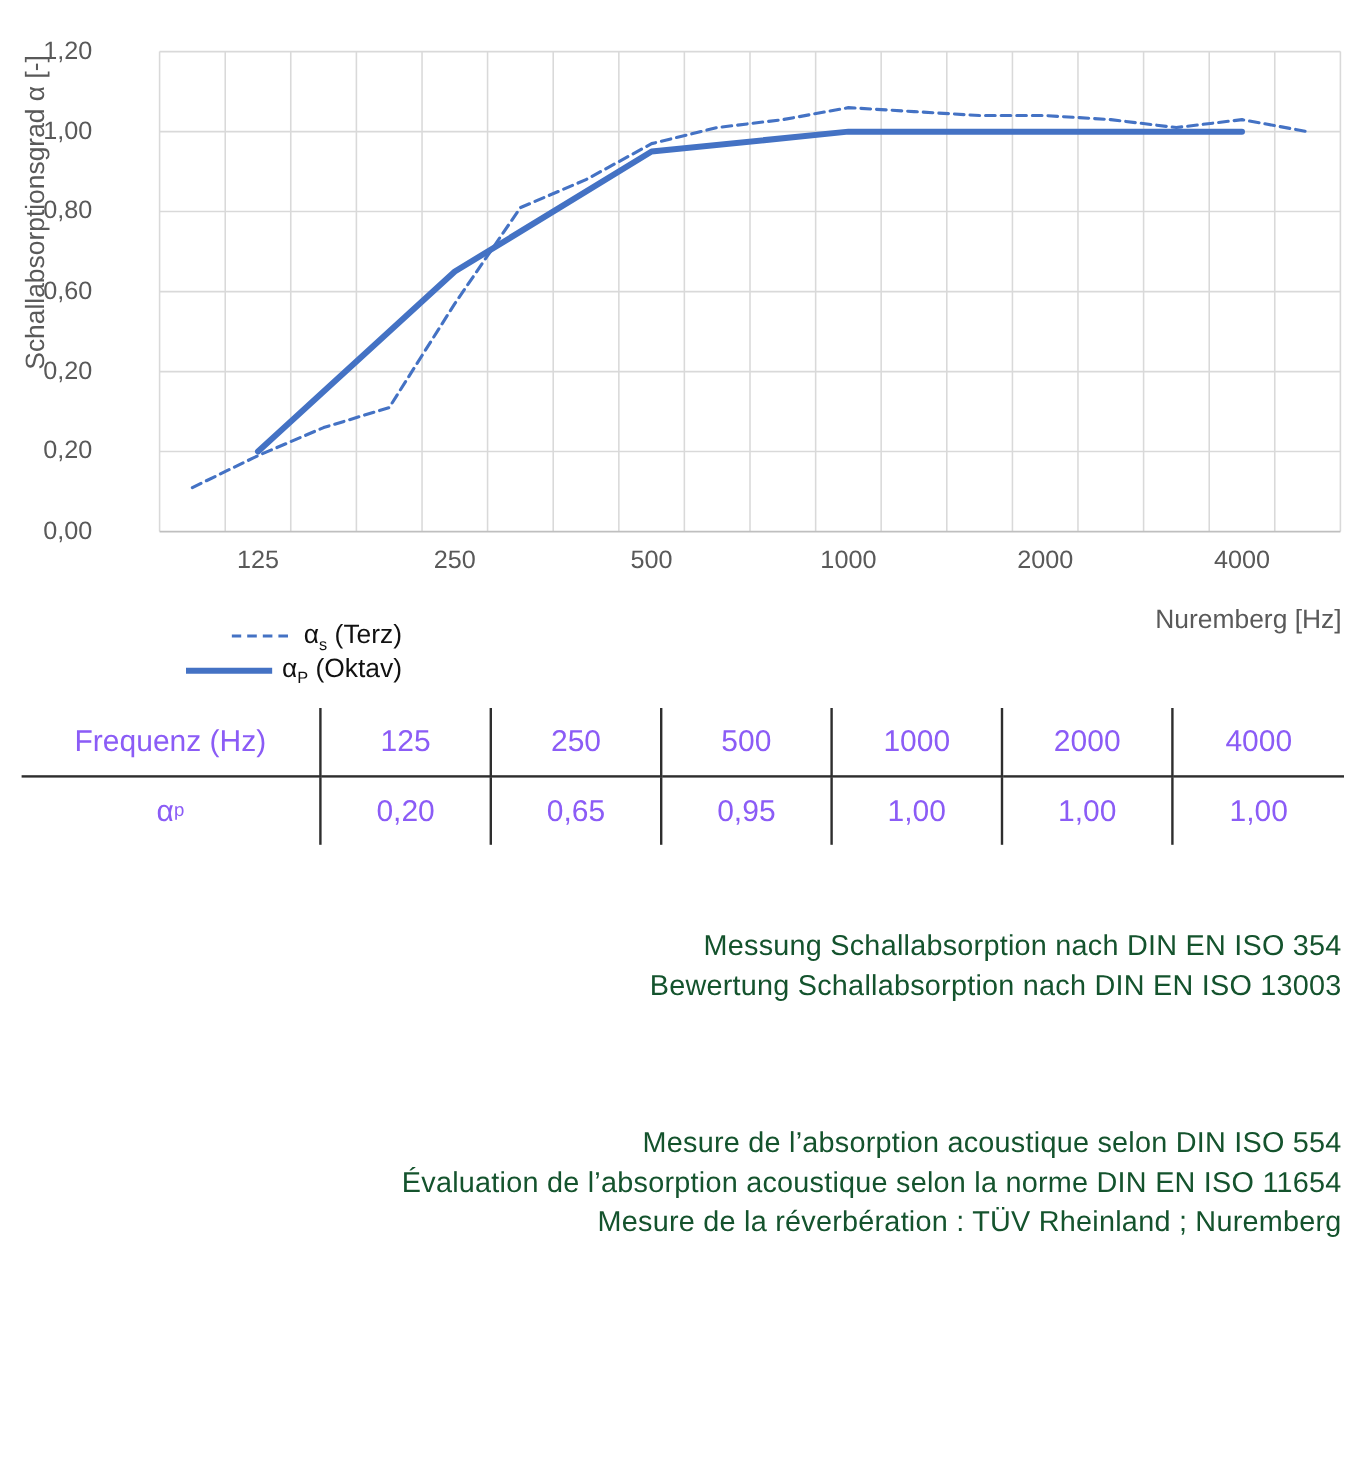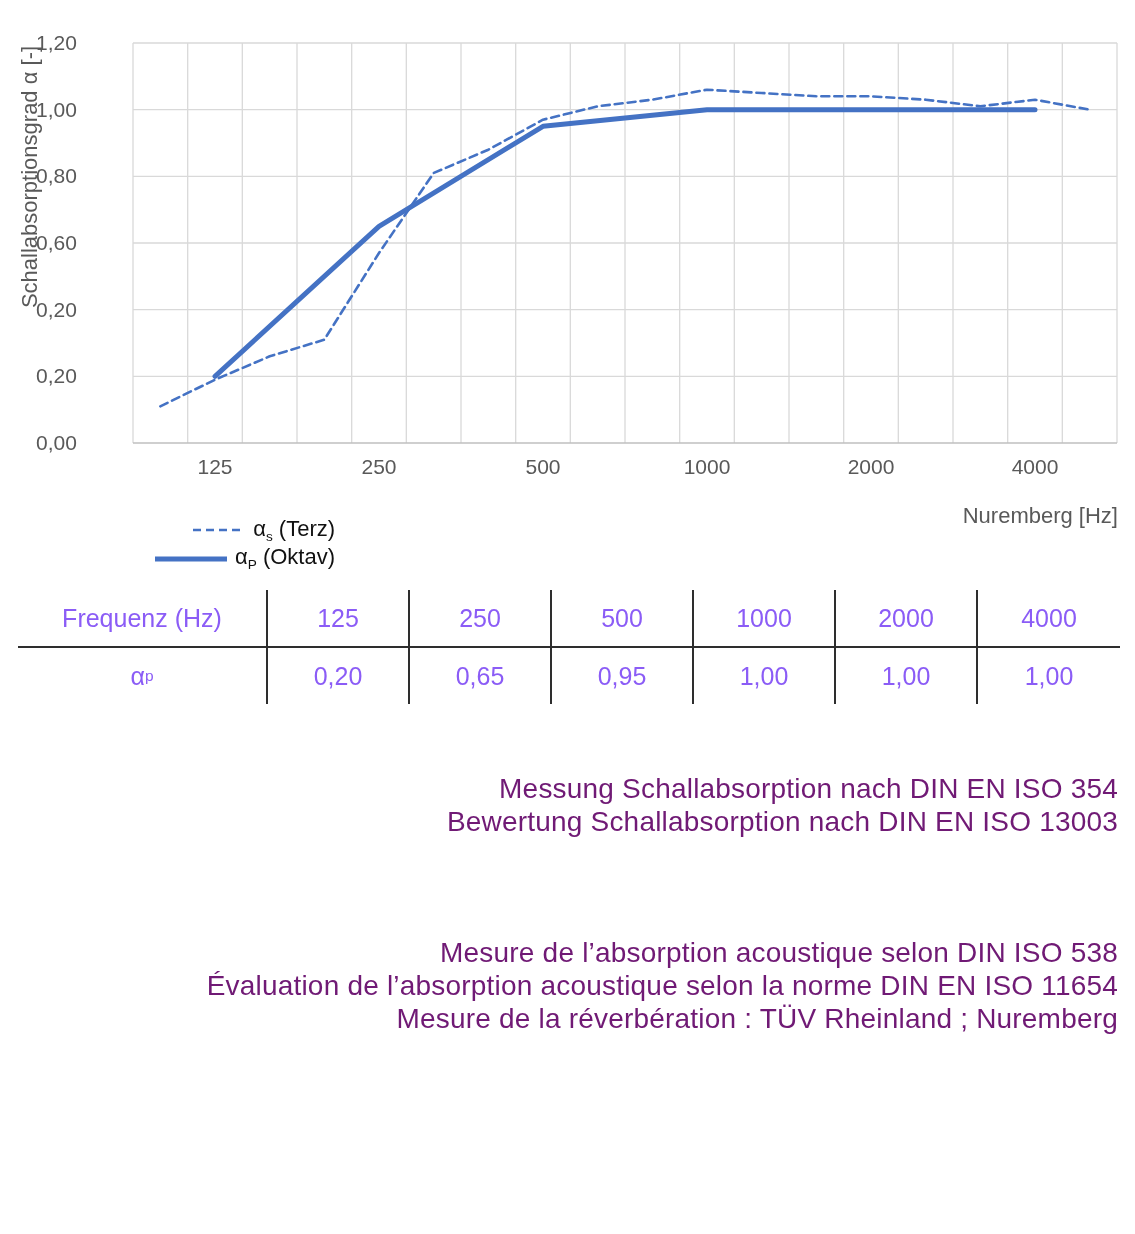--- a/index.html
+++ b/index.html
@@ -54,22 +54,22 @@
     font-size: 25px; height: 56px;
     border-right: 2px solid #2e2e2e;
   }
   .abs-table .cell.last { border-right: none; }
   .abs-table .cell.head { border-bottom: 2.5px solid #2e2e2e; }
   .abs-table .cell sub { font-size: 0.62em; }
 
   
   .notes-block {
     position: absolute; right: 17px; left: 17px;
-    text-align: right; color: #701a75;
-    font-size: 28px; line-height: 33px;
+    text-align: right; color: #14532d;
+    font-size: 24px; line-height: 33px;
     letter-spacing: 0.2px;
   }
   .notes-german  { top: 772px; }
   .notes-french  { top: 936px; }
   .notes-english { top: 1099px; }
 </style>
 </head>
 <body>
 
 <div class="page">
@@ -163,18 +163,18 @@
     <div class="cell">1,00</div>
     <div class="cell">1,00</div>
     <div class="cell last">1,00</div>
   </div>
 
   <div class="notes-block notes-german">
     <div>Messung Schallabsorption nach DIN EN ISO 354</div>
     <div>Bewertung Schallabsorption nach DIN EN ISO 13003</div>
   </div>
   <div class="notes-block notes-french">
-    <div>Mesure de l’absorption acoustique selon DIN ISO 538</div>
+    <div>Mesure de l’absorption acoustique selon DIN ISO 554</div>
     <div>Évaluation de l’absorption acoustique selon la norme DIN EN ISO 11654</div>
     <div>Mesure de la réverbération : TÜV Rheinland ; Nuremberg</div>
   </div>
 
 </div>
 
 </body></html>

